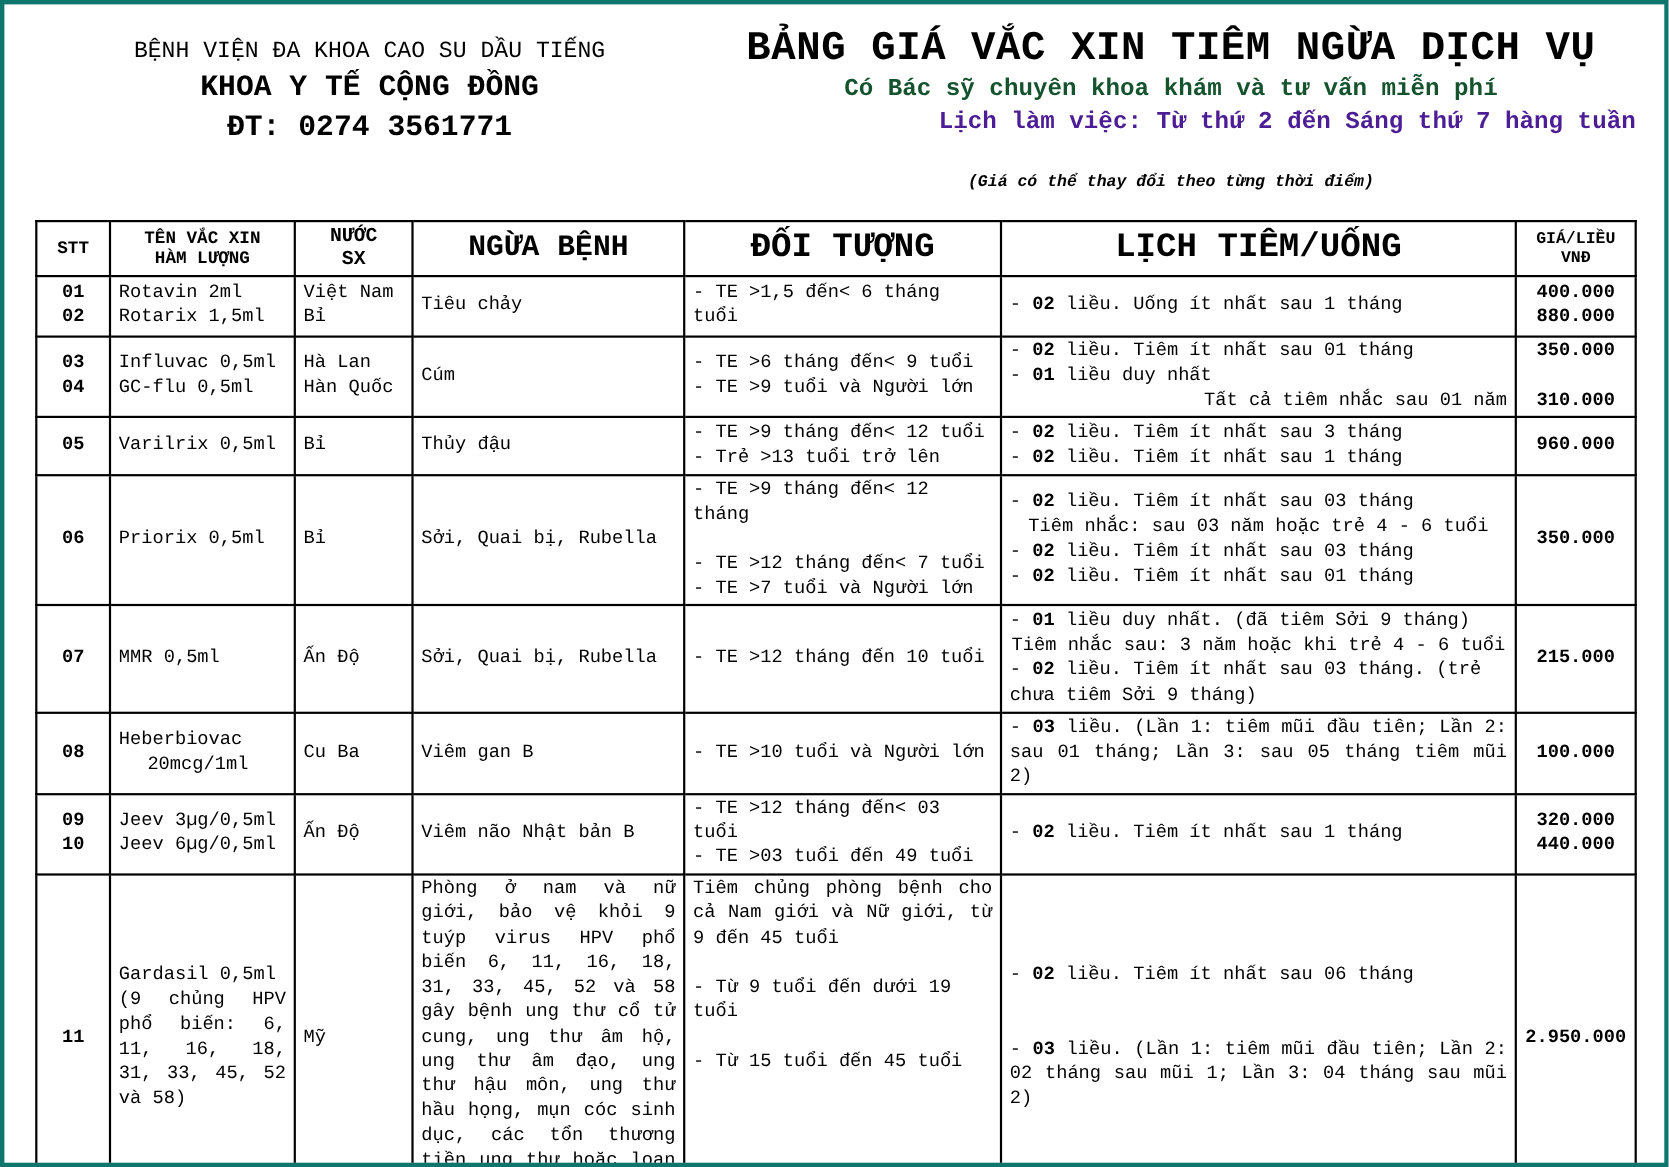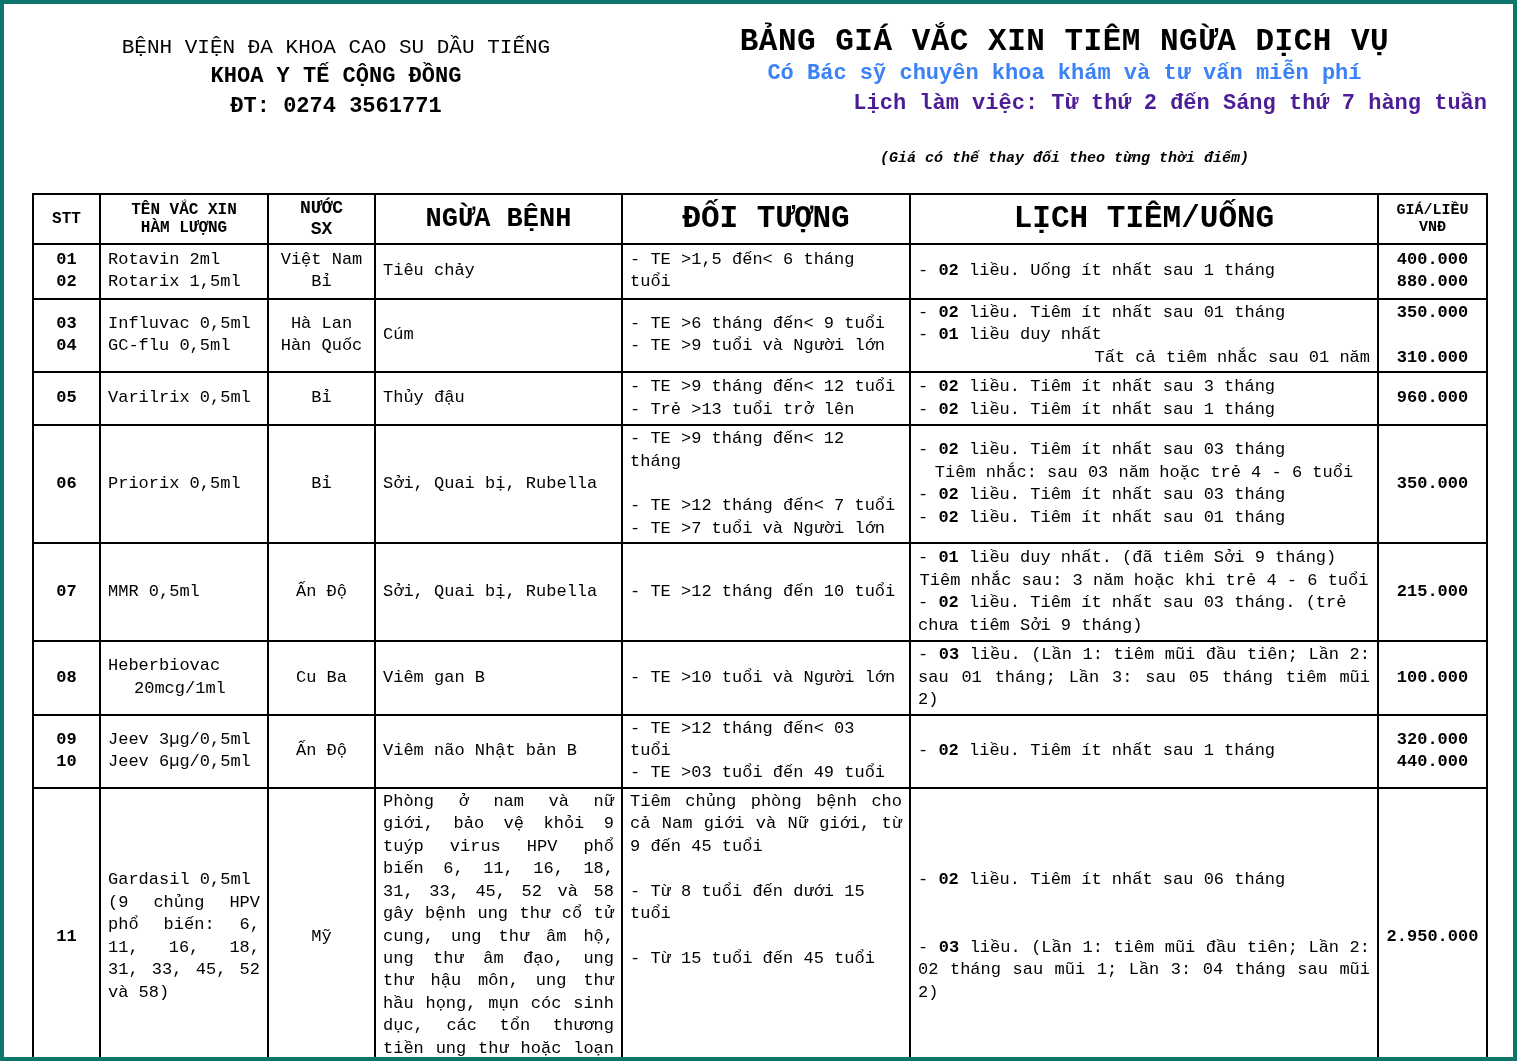--- a/index.html
+++ b/index.html
@@ -8,55 +8,55 @@
     width: 1517px; height: 1061px;
     border: 4px solid #0f766e;
     padding: 20px 26px 0 26px;
     font-family: Liberation Mono, monospace;
     color: #000;
     overflow: hidden;
   }
   .top { display: flex; align-items: flex-start; }
   .org { width: 42%; text-align: center; padding-top: 10px; line-height: 1.35; }
   .org-line1 { font-size: 21px; }
-  .org-line2, .org-line3 { font-size: 22px; font-weight: bold; }
+  .org-line2, .org-line3 { font-size: 27px; font-weight: bold; }
   .titleblock { flex: 1; text-align: center; }
-  .doc-title { font-size: 31px; font-weight: bold; letter-spacing: .5px; }
+  .doc-title { font-size: 37px; font-weight: bold; letter-spacing: .5px; }
   .sub { font-size: 22px; font-weight: bold; line-height: 1.35; }
   .note { font-size: 15px; font-weight: bold; font-style: italic; margin-top: 32px; }
 
   table { border-collapse: collapse; table-layout: fixed; width: 1454px; margin: 26px 0 0 2px; }
   th, td { border: 2px solid #000; vertical-align: middle; padding: 2px 7px; font-size: 17px; line-height: 1.32; overflow: hidden; }
   thead th { font-weight: bold; text-align: center; padding: 3px 2px; line-height: 1.15; }
   .h-stt { font-size: 16px; }
   .h-vaccine-name { font-size: 16px; }
   .h-country { font-size: 18px; }
   .h-disease { font-size: 27px; }
   .h-target { font-size: 31px; }
   .h-schedule { font-size: 31px; }
   .h-price { font-size: 15px; margin-top: 15px; }
 
   td.col-stt { text-align: center; font-weight: bold; }
-  td.col-country { text-align: center; }
+  td.col-country { }
   td.col-price { text-align: center; font-weight: bold; }
   td .line { min-height: 1.32em; }
 </style>
 </head>
 <body>
 
 <div class="page">
   <div class="top">
     <div class="org">
       <div class="org-line1">BỆNH VIỆN ĐA KHOA CAO SU DẦU TIẾNG</div>
       <div class="org-line2">KHOA Y TẾ CỘNG ĐỒNG</div>
       <div class="org-line3">ĐT: 0274 3561771</div>
     </div>
     <div class="titleblock">
       <div class="doc-title">BẢNG GIÁ VẮC XIN TIÊM NGỪA DỊCH VỤ</div>
-      <div class="sub" id="sub1" style="color: #3b82f6;">Có Bác sỹ chuyên khoa khám và tư vấn miễn phí</div>
+      <div class="sub" id="sub1" style="color: #14532d;">Có Bác sỹ chuyên khoa khám và tư vấn miễn phí</div>
       <div class="sub" id="sub2" style="color: #4c1d95; text-align: right;">Lịch làm việc: Từ thứ 2 đến Sáng thứ 7 hàng tuần</div>
       <div class="note">(Giá có thể thay đổi theo từng thời điểm)</div>
     </div>
   </div>
 
   <table>
     <colgroup>
       <col style="width:67px">
         <col style="width:168px">
         <col style="width:107px">
@@ -292,21 +292,21 @@
           </td>
           <td class="col-country">
             <div class="line">Mỹ</div>
           </td>
           <td class="col-disease" style="vertical-align: top;">
             <div class="line" style="text-align: justify;">Phòng ở nam và nữ giới, bảo vệ khỏi 9 tuýp virus HPV phổ biến 6, 11, 16, 18, 31, 33, 45, 52 và 58 gây bệnh ung thư cổ tử cung, ung thư âm hộ, ung thư âm đạo, ung thư hậu môn, ung thư hầu họng, mụn cóc sinh dục, các tổn thương tiền ung thư hoặc loạn sản…</div>
           </td>
           <td class="col-target" style="vertical-align: top;">
             <div class="line" style="text-align: justify;">Tiêm chủng phòng bệnh cho cả Nam giới và Nữ giới, từ 9 đến 45 tuổi</div>
             <div class="line">&nbsp;</div>
-            <div class="line">- Từ 8 tuổi đến dưới 15 tuổi</div>
+            <div class="line">- Từ 9 tuổi đến dưới 19 tuổi</div>
             <div class="line">&nbsp;</div>
             <div class="line">- Từ 15 tuổi đến 45 tuổi</div>
           </td>
           <td class="col-schedule">
             <div class="line">- <b>02</b> liều. Tiêm ít nhất sau 06 tháng</div>
             <div class="line">&nbsp;</div>
             <div class="line">&nbsp;</div>
             <div class="line" style="text-align: justify;">- <b>03</b> liều. (Lần 1: tiêm mũi đầu tiên; Lần 2: 02 tháng sau mũi 1; Lần 3: 04 tháng sau mũi 2)</div>
           </td>
           <td class="col-price">

